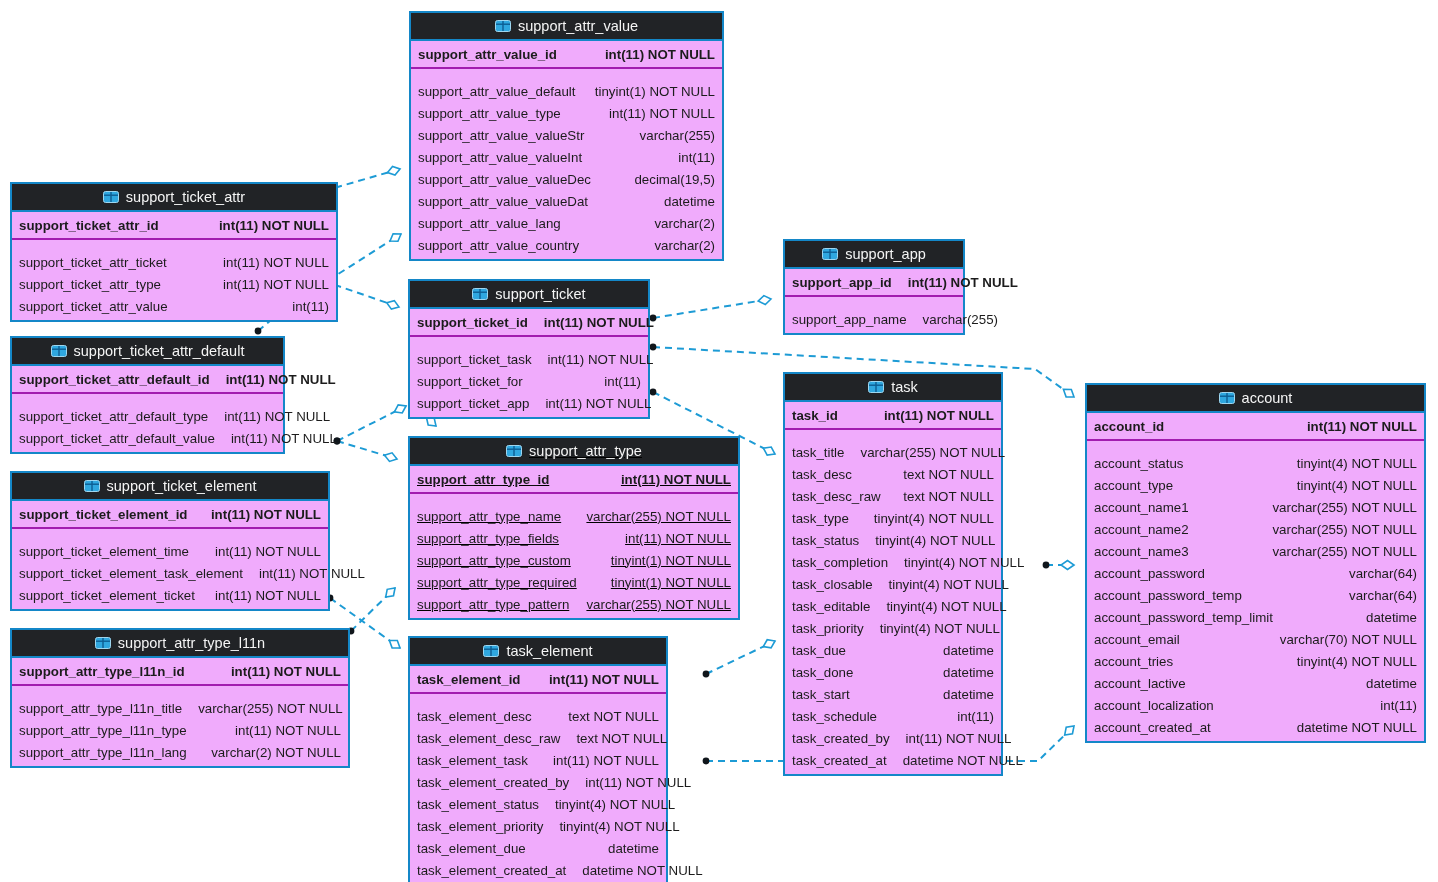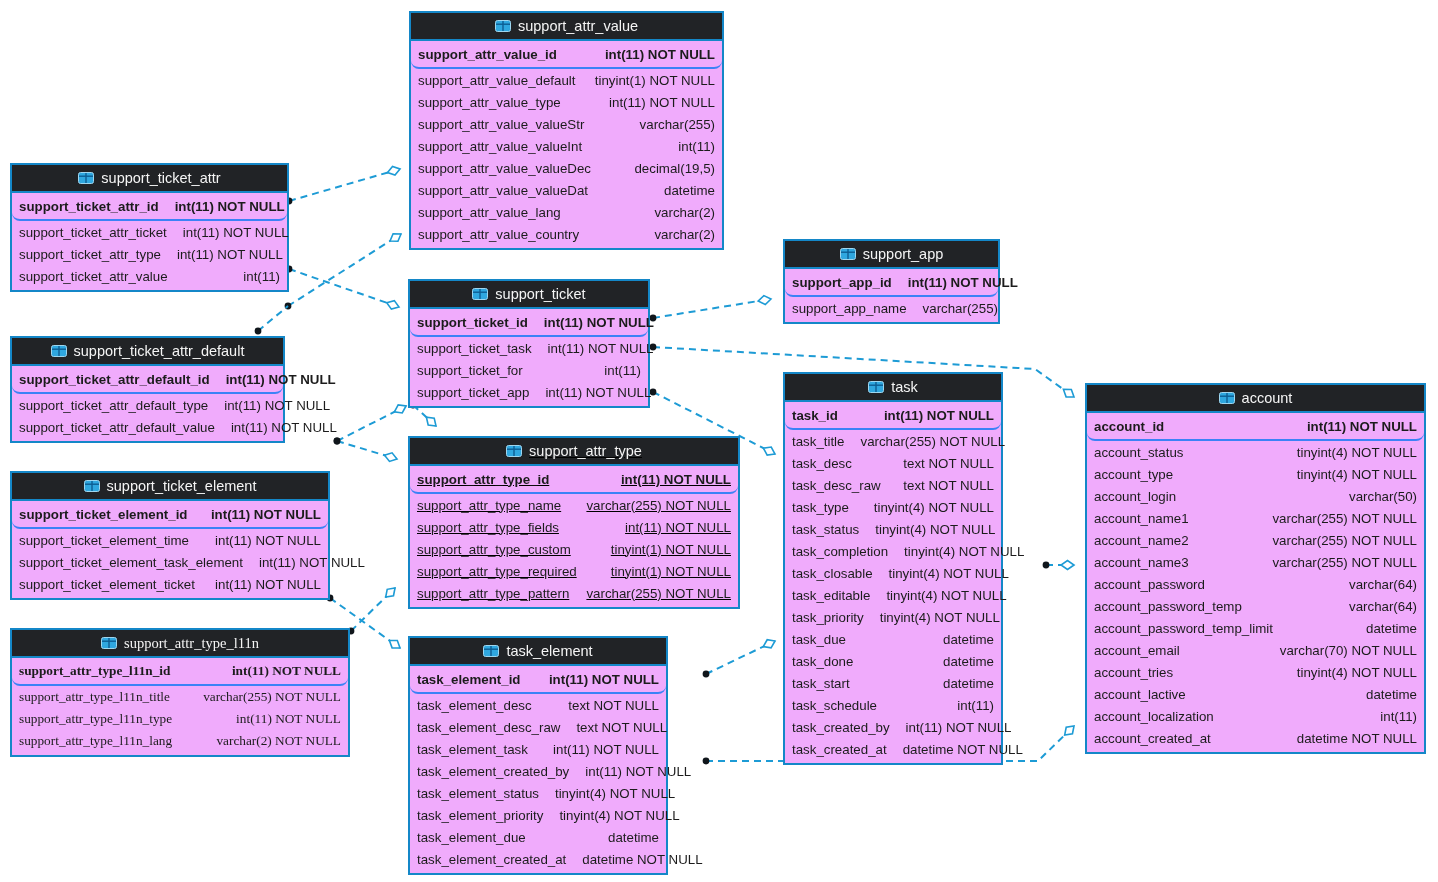--- a/index.html
+++ b/index.html
@@ -4,24 +4,24 @@
 <style>
   html,body{margin:0;padding:0;background:#ffffff;}
   #canvas{position:relative;width:1438px;height:882px;background:#ffffff;overflow:hidden;
           font-family:"Liberation Sans","DejaVu Sans",sans-serif;}
   #rel-layer{position:absolute;left:0;top:0;z-index:1;}
   #tables-layer .db-table{position:absolute;background:#f0abfc;border:2px solid #1487c8;z-index:2;box-sizing:border-box;}
   .thead{background:#212326;color:#f5f5f5;height:26px;display:flex;align-items:center;justify-content:center;
          gap:7px;font-size:14.5px;border-bottom:2px solid #1487c8;white-space:nowrap;padding:0 6px;}
   .ticon{display:flex;align-items:center;}
   .trow{height:22px;display:flex;align-items:center;padding:0 7px;font-size:13.3px;color:#1c1c1c;white-space:nowrap;}
-  .trow.pk{height:26px;border-bottom:2px solid #3b82f6;font-weight:bold;border-radius:8px;}
+  .trow.pk{height:26px;border-bottom:2px solid #a21caf;font-weight:bold;}
   .cname{margin-right:16px;}
   .ctype{margin-left:auto;text-align:right;}
-  .rowsbox{padding:0 0 3px 0;}
+  .rowsbox{padding:11px 0 3px 0;}
 </style>
 </head>
 <body>
 
 <div id="canvas">
   <svg id="rel-layer" width="1438" height="882" viewBox="0 0 1438 882">
       <g>
         <path d="M289 201 L400 169" fill="none" stroke="#1d9bd5" stroke-width="2" stroke-dasharray="7 5"></path>
         <circle cx="289" cy="201" r="3.4" fill="#10161b"></circle>
         <path d="M400 169 L395.0008899255812 175.1244508703919 L387.5087171646989 172.6010905471138 L392.5078272391178 166.4766396767219 Z" fill="#ffffff" stroke="#1d9bd5" stroke-width="1.6"></path>
@@ -140,21 +140,21 @@
           <div class="trow">
             <span class="cname">support_attr_value_lang</span>
             <span class="ctype">varchar(2)</span>
           </div>
           <div class="trow">
             <span class="cname">support_attr_value_country</span>
             <span class="ctype">varchar(2)</span>
           </div>
         </div>
       </div>
-      <div class="db-table" style="left: 10px; top: 163px; width: 279px;">
+      <div class="db-table" style="left: 10px; top: 182px; width: 328px;">
         <div class="thead">
           <span class="ticon">
             <svg width="16" height="12" viewBox="0 0 16 12">
               <rect x="0.5" y="0.5" width="15" height="11" rx="2" fill="#2fa7df" stroke="#9fd6ef" stroke-width="1"></rect>
               <line x1="1" y1="4.2" x2="15" y2="4.2" stroke="#0d5d92" stroke-width="1.4"></line>
               <line x1="8" y1="1" x2="8" y2="11" stroke="#0d5d92" stroke-width="1.4"></line>
             </svg>
           </span>
           <span>support_ticket_attr</span>
         </div>
@@ -226,21 +226,21 @@
           <div class="trow">
             <span class="cname">support_ticket_element_task_element</span>
             <span class="ctype">int(11) NOT NULL</span>
           </div>
           <div class="trow">
             <span class="cname">support_ticket_element_ticket</span>
             <span class="ctype">int(11) NOT NULL</span>
           </div>
         </div>
       </div>
-      <div class="db-table" style="left: 10px; top: 628px; width: 340px; font-family: Liberation Serif, serif;">
+      <div class="db-table" style="left: 10px; top: 628px; width: 340px;">
         <div class="thead">
           <span class="ticon">
             <svg width="16" height="12" viewBox="0 0 16 12">
               <rect x="0.5" y="0.5" width="15" height="11" rx="2" fill="#2fa7df" stroke="#9fd6ef" stroke-width="1"></rect>
               <line x1="1" y1="4.2" x2="15" y2="4.2" stroke="#0d5d92" stroke-width="1.4"></line>
               <line x1="8" y1="1" x2="8" y2="11" stroke="#0d5d92" stroke-width="1.4"></line>
             </svg>
           </span>
           <span>support_attr_type_l11n</span>
         </div>
@@ -374,21 +374,21 @@
           <div class="trow">
             <span class="cname">task_element_due</span>
             <span class="ctype">datetime</span>
           </div>
           <div class="trow">
             <span class="cname">task_element_created_at</span>
             <span class="ctype">datetime NOT NULL</span>
           </div>
         </div>
       </div>
-      <div class="db-table" style="left: 783px; top: 239px; width: 217px;">
+      <div class="db-table" style="left: 783px; top: 239px; width: 182px;">
         <div class="thead">
           <span class="ticon">
             <svg width="16" height="12" viewBox="0 0 16 12">
               <rect x="0.5" y="0.5" width="15" height="11" rx="2" fill="#2fa7df" stroke="#9fd6ef" stroke-width="1"></rect>
               <line x1="1" y1="4.2" x2="15" y2="4.2" stroke="#0d5d92" stroke-width="1.4"></line>
               <line x1="8" y1="1" x2="8" y2="11" stroke="#0d5d92" stroke-width="1.4"></line>
             </svg>
           </span>
           <span>support_app</span>
         </div>
@@ -497,24 +497,20 @@
           <span class="ctype">int(11) NOT NULL</span>
         </div>
         <div class="rowsbox">
           <div class="trow">
             <span class="cname">account_status</span>
             <span class="ctype">tinyint(4) NOT NULL</span>
           </div>
           <div class="trow">
             <span class="cname">account_type</span>
             <span class="ctype">tinyint(4) NOT NULL</span>
-          </div>
-          <div class="trow">
-            <span class="cname">account_login</span>
-            <span class="ctype">varchar(50)</span>
           </div>
           <div class="trow">
             <span class="cname">account_name1</span>
             <span class="ctype">varchar(255) NOT NULL</span>
           </div>
           <div class="trow">
             <span class="cname">account_name2</span>
             <span class="ctype">varchar(255) NOT NULL</span>
           </div>
           <div class="trow">

